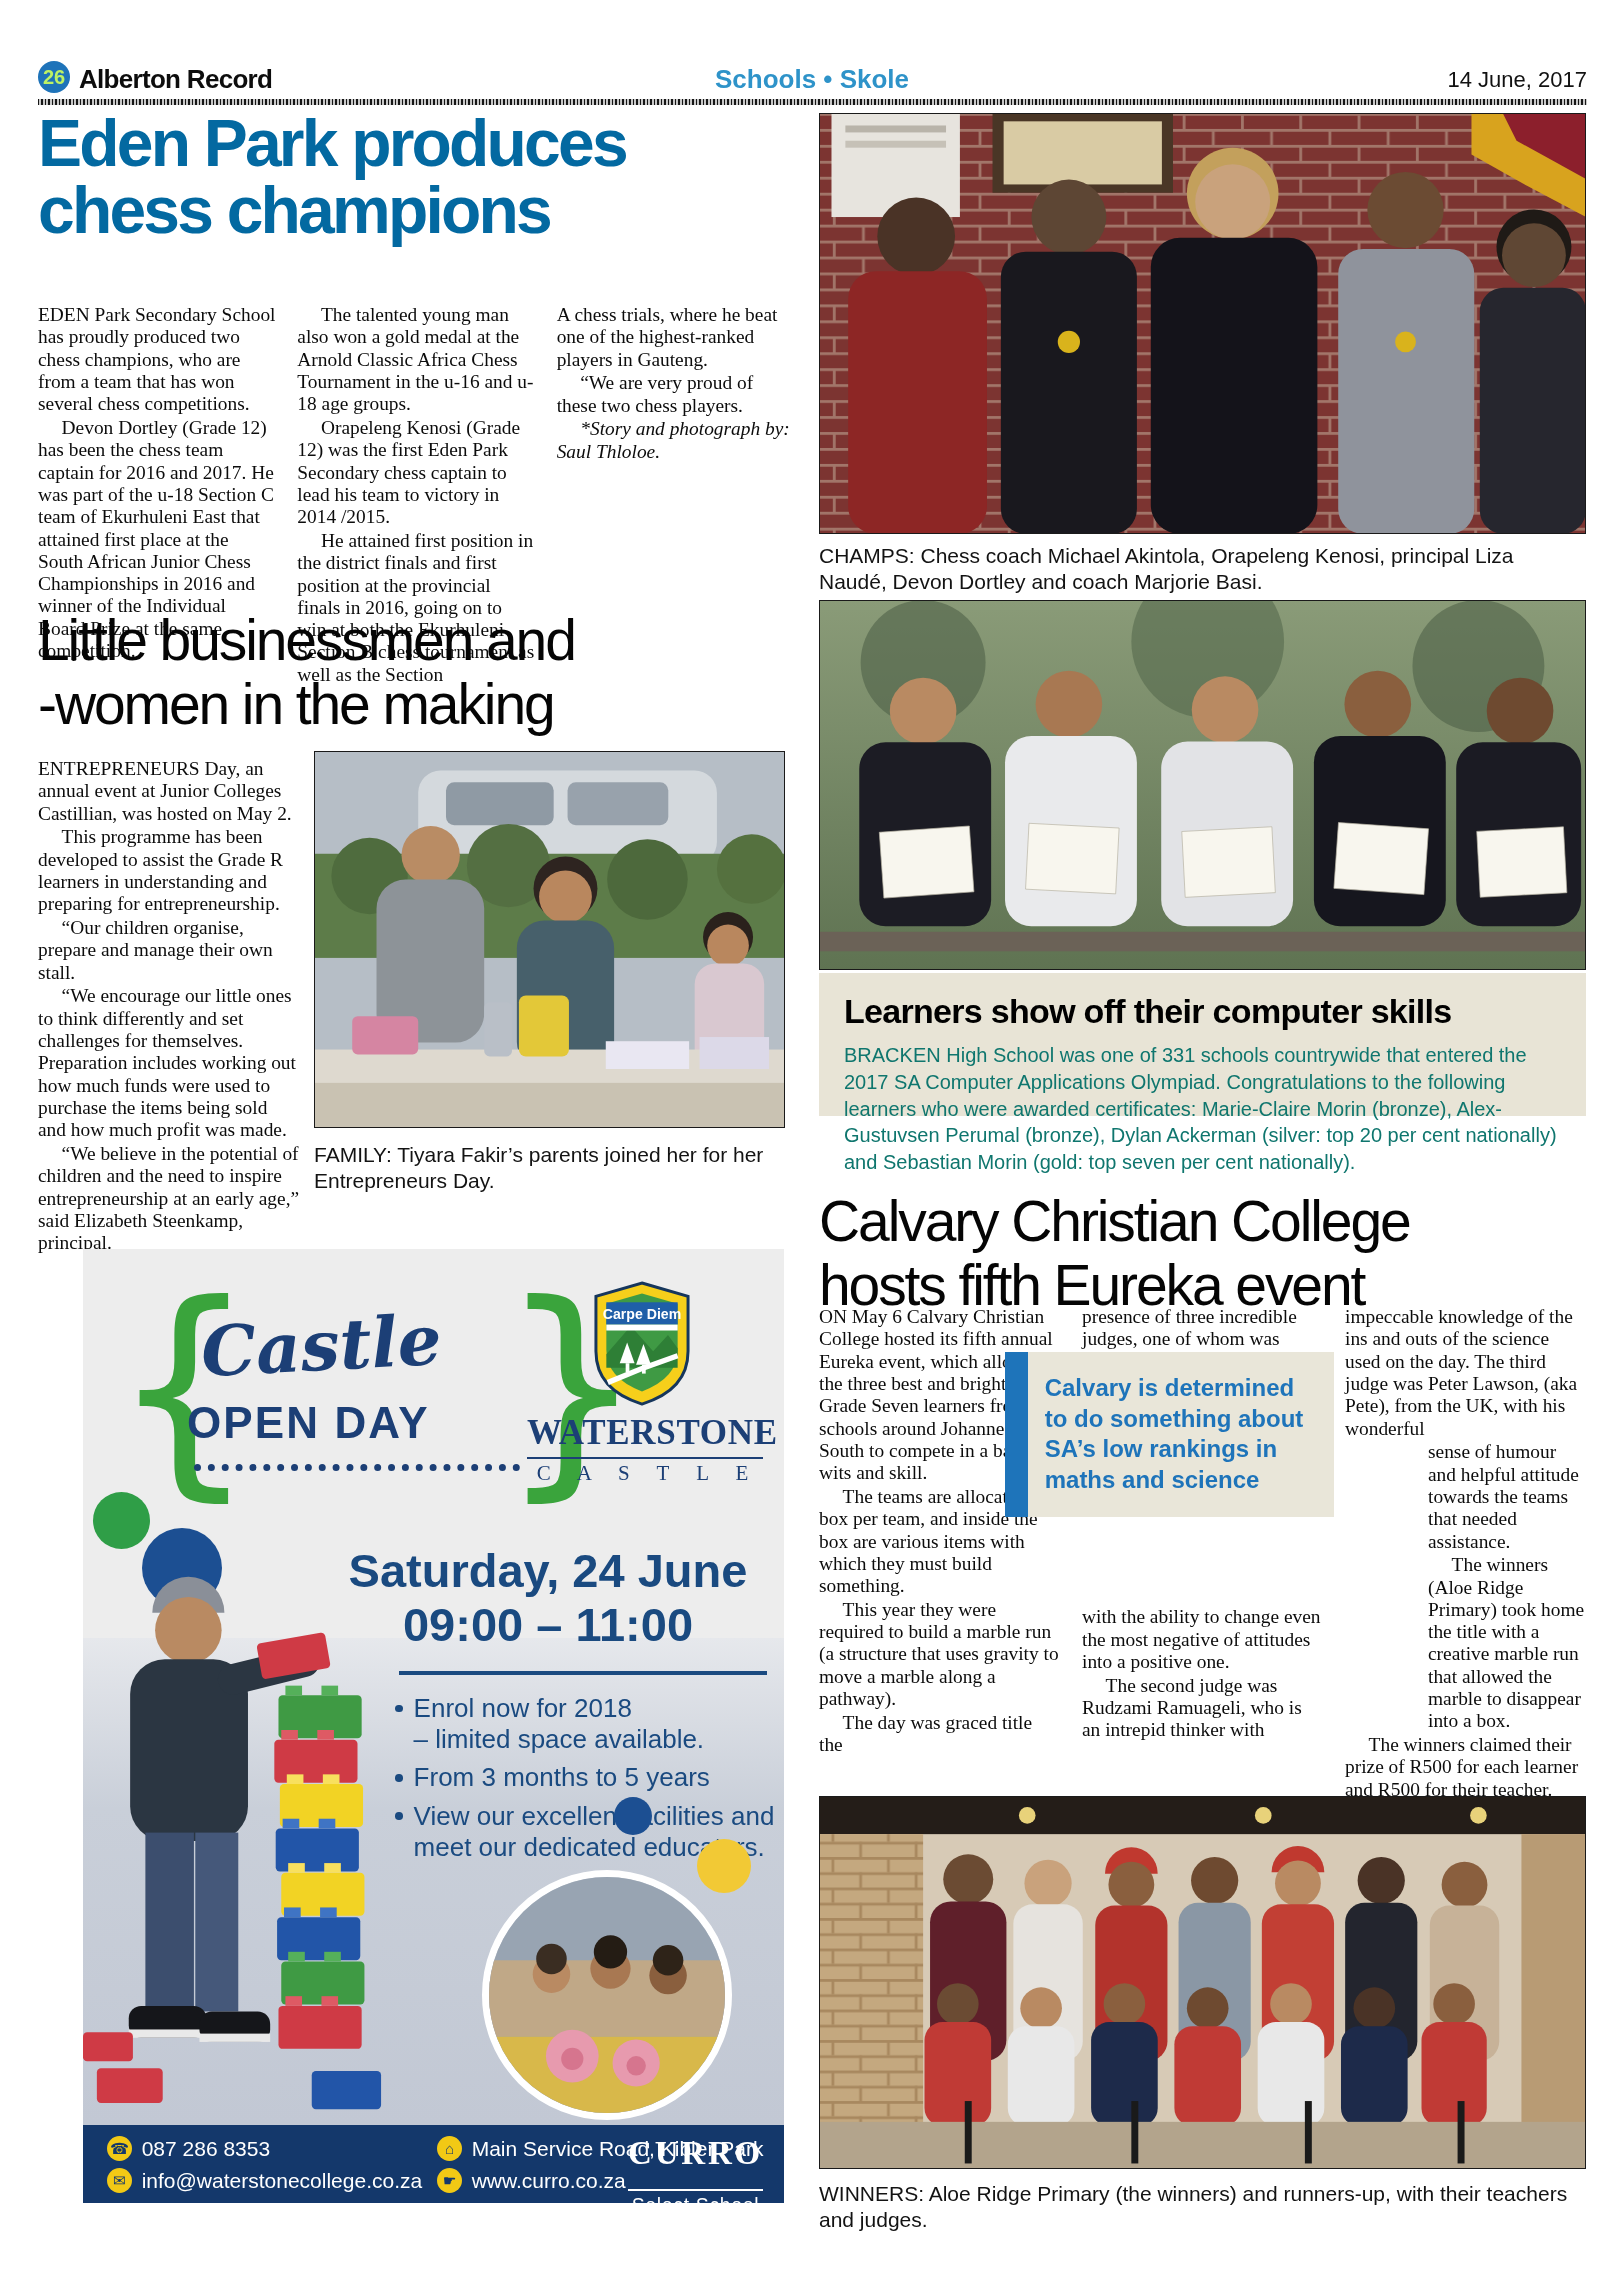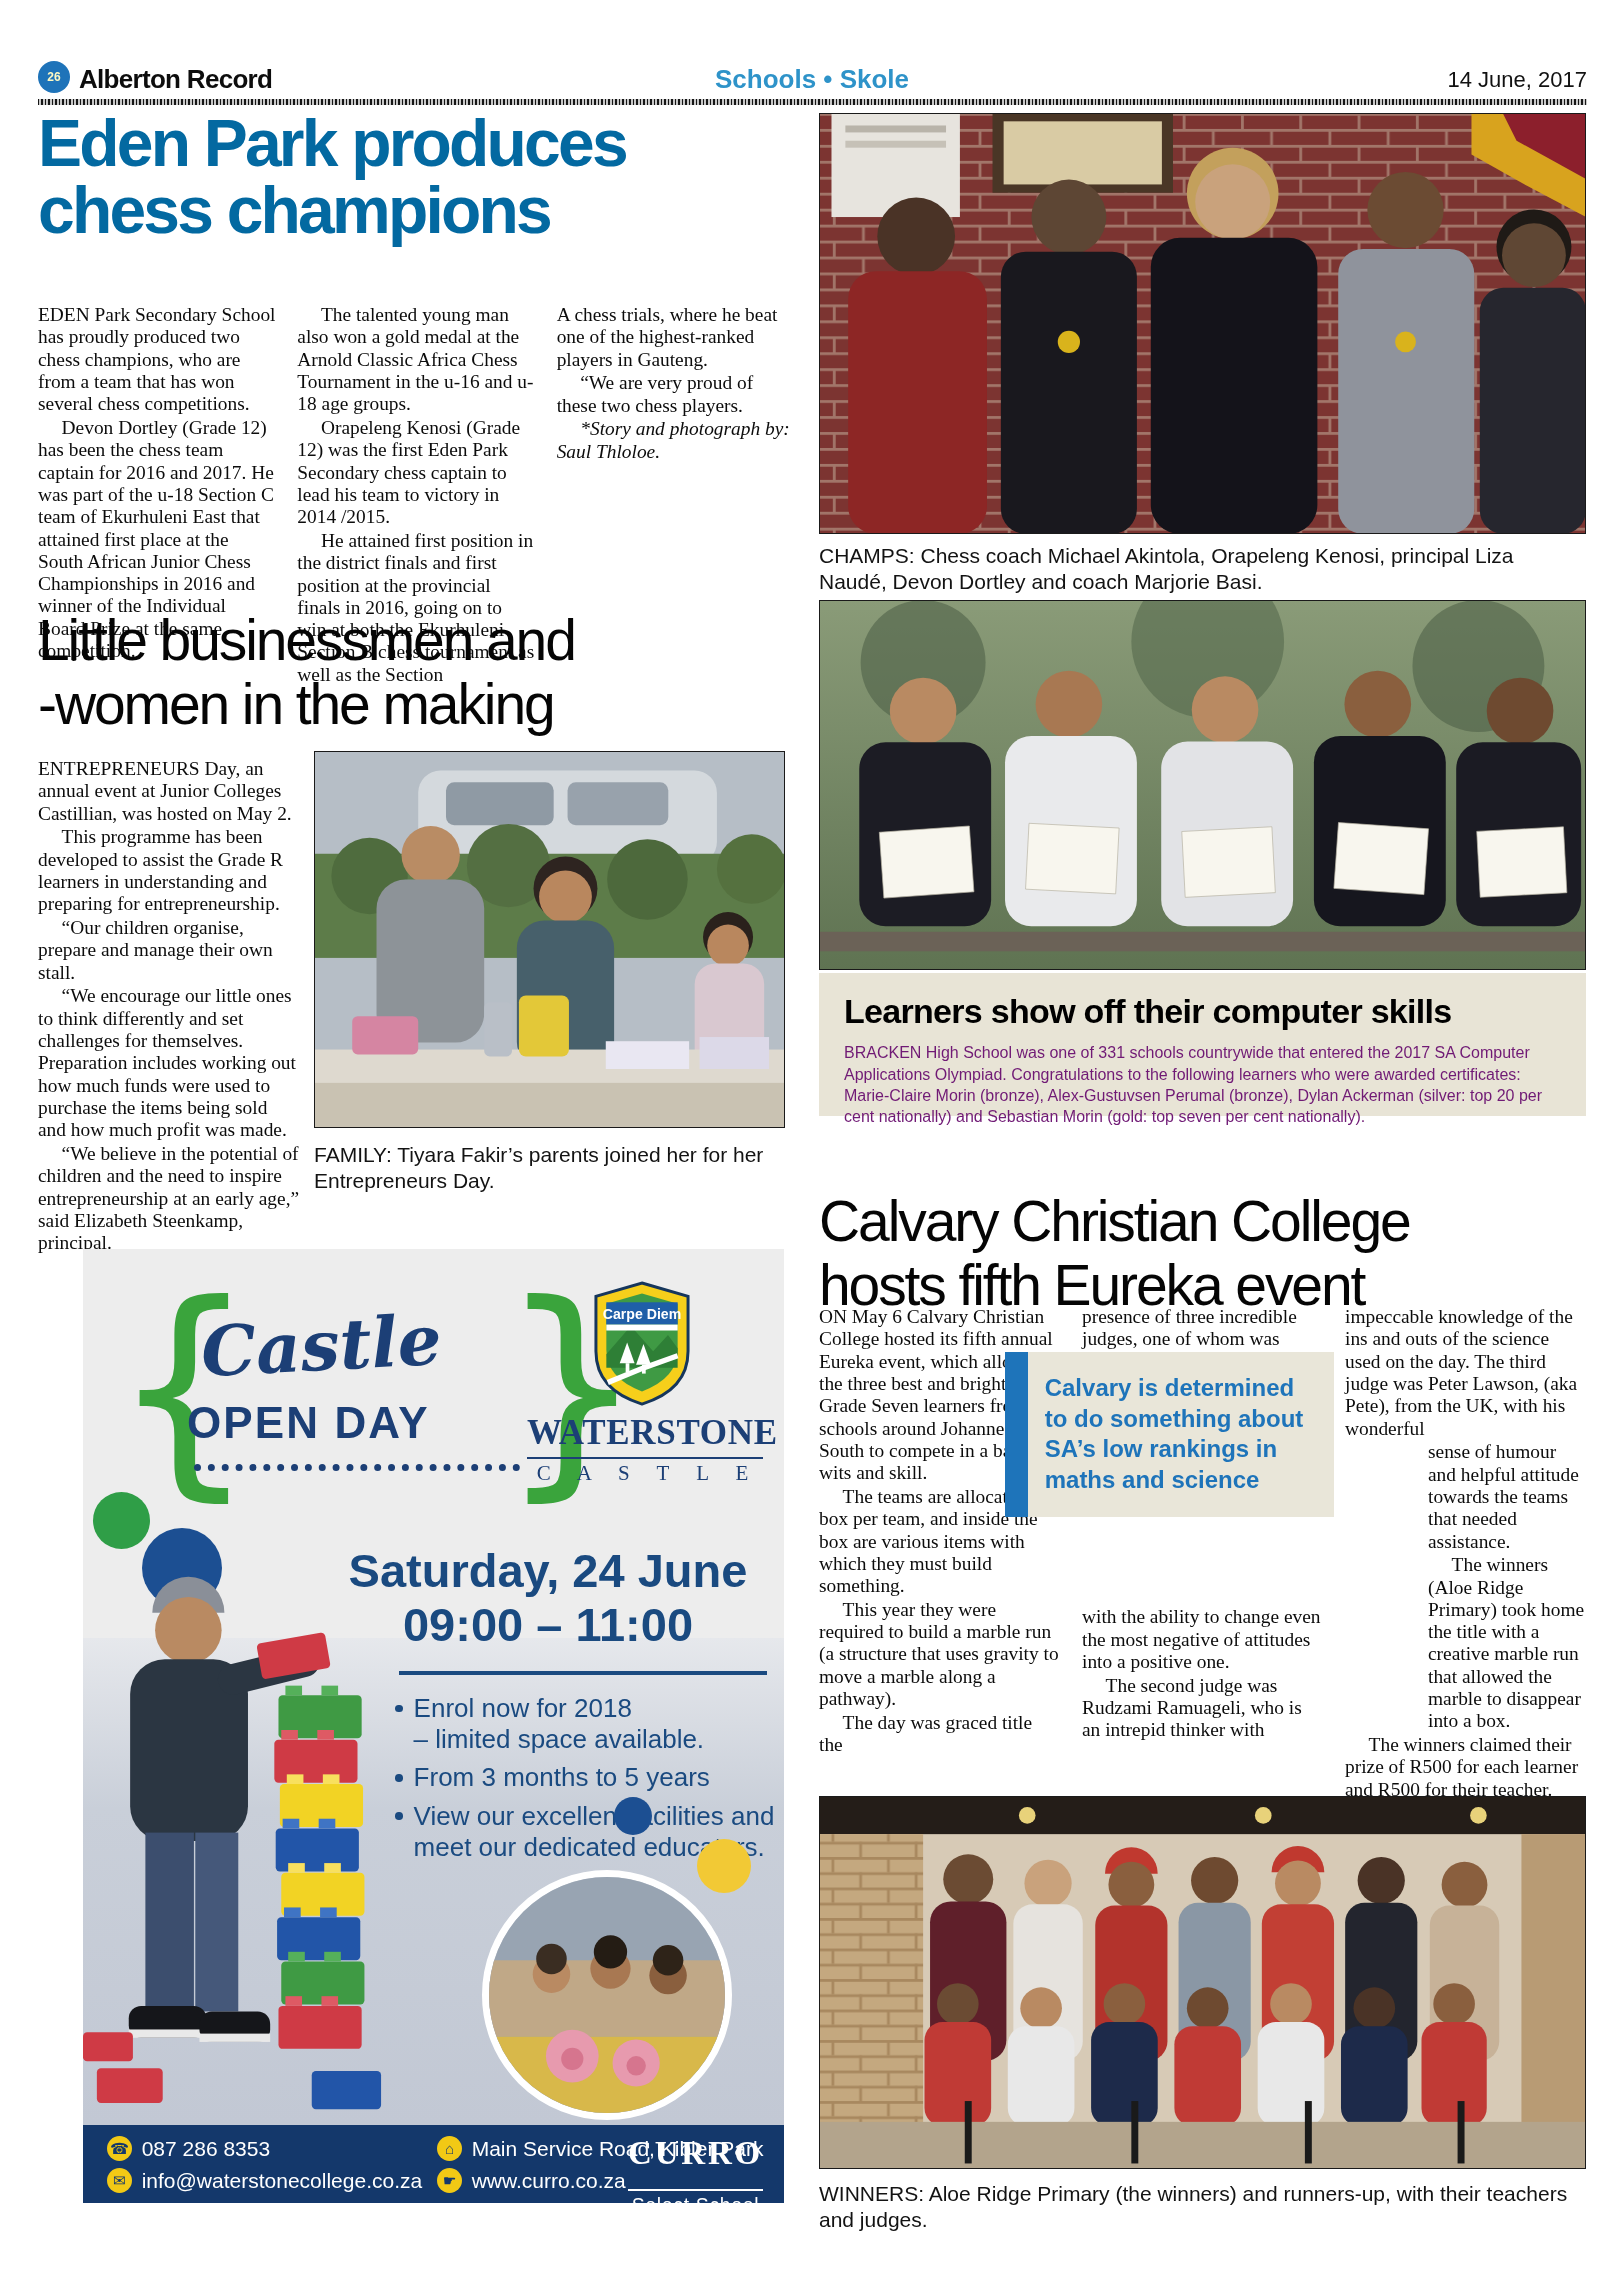--- a/index.html
+++ b/index.html
@@ -1,22 +1,22 @@
 <!DOCTYPE html>
 <html style="font-size:11px"><head>
 <meta charset="utf-8">
 <style>
   html,body{margin:0;padding:0;background:#777;}
   .page{position:relative;width:1624px;height:2295px;background:#ffffff;overflow:hidden;
         font-family:"Liberation Sans",sans-serif;}
   .abs{position:absolute;}
 
   
-  .badge{width:32px;height:32px;border-radius:50%;background:#1e73b9;color:#fef9c3;
-         font-weight:bold;font-size:12px;display:flex;align-items:center;justify-content:center;}
+  .badge{width:32px;height:32px;border-radius:50%;background:#1e73b9;color:#bef264;
+         font-weight:bold;font-size:20px;display:flex;align-items:center;justify-content:center;}
   .pubname{font-size:26px;font-weight:bold;letter-spacing:-0.7px;color:#0d0d0d;}
   .section-title{font-size:26px;font-weight:600;color:#2e93c9;text-align:center;}
   .issue-date{font-size:22px;color:#111;}
   .header-divider{height:6.2px;background:repeating-linear-gradient(90deg,#161616 0 1.4px,#c9c9c9 1.4px 3.5px);}
 
   
   .headline-bold{font-size:66px;font-weight:bold;letter-spacing:-2.8px;line-height:1.02;color:#0369a1;}
   .headline-light{font-size:57px;font-weight:400;letter-spacing:-2.1px;line-height:1.12;color:#050505;}
 
   
@@ -26,21 +26,21 @@
   .bodycol p.italic{font-style:italic;}
   .cols{display:flex;}
   .caption{font-size:21px;line-height:1.24;color:#131313;}
 
   .photo{outline:1.4px solid #1a1a1a;outline-offset:-1.4px;background:#888;}
   .photo svg{display:block;width:100%;height:100%;}
 
   
   .beige-box{background:#e8e4d6;box-sizing:border-box;padding:19.4px 25px;}
   .box-headline{font-size:34px;font-weight:800;letter-spacing:-0.7px;color:#000;}
-  .box-body{font-size:16px;line-height:1.33;color:#701a75;margin-top:11px;}
+  .box-body{font-size:20px;line-height:1.33;color:#0f766e;margin-top:11px;}
 
   
   .pullquote{background:#e9e6d9;border-left:23.6px solid #1e74ba;box-sizing:border-box;
              padding:21px 16.7px;color:#1e74ba;font-size:24px;font-weight:bold;line-height:1.28;}
 
   
   .ad{background:#ededed;overflow:hidden;}
   .ad-lower{background:linear-gradient(180deg,#e6e8ec 0%,#c9cfd9 35%,#c2c8d4 100%);}
   .brace{font-family:"DejaVu Sans",sans-serif;font-size:229px;font-weight:400;color:#3aa43c;line-height:1;}
   .castle-script{font-family:"DejaVu Serif",serif;font-style:italic;font-weight:bold;

